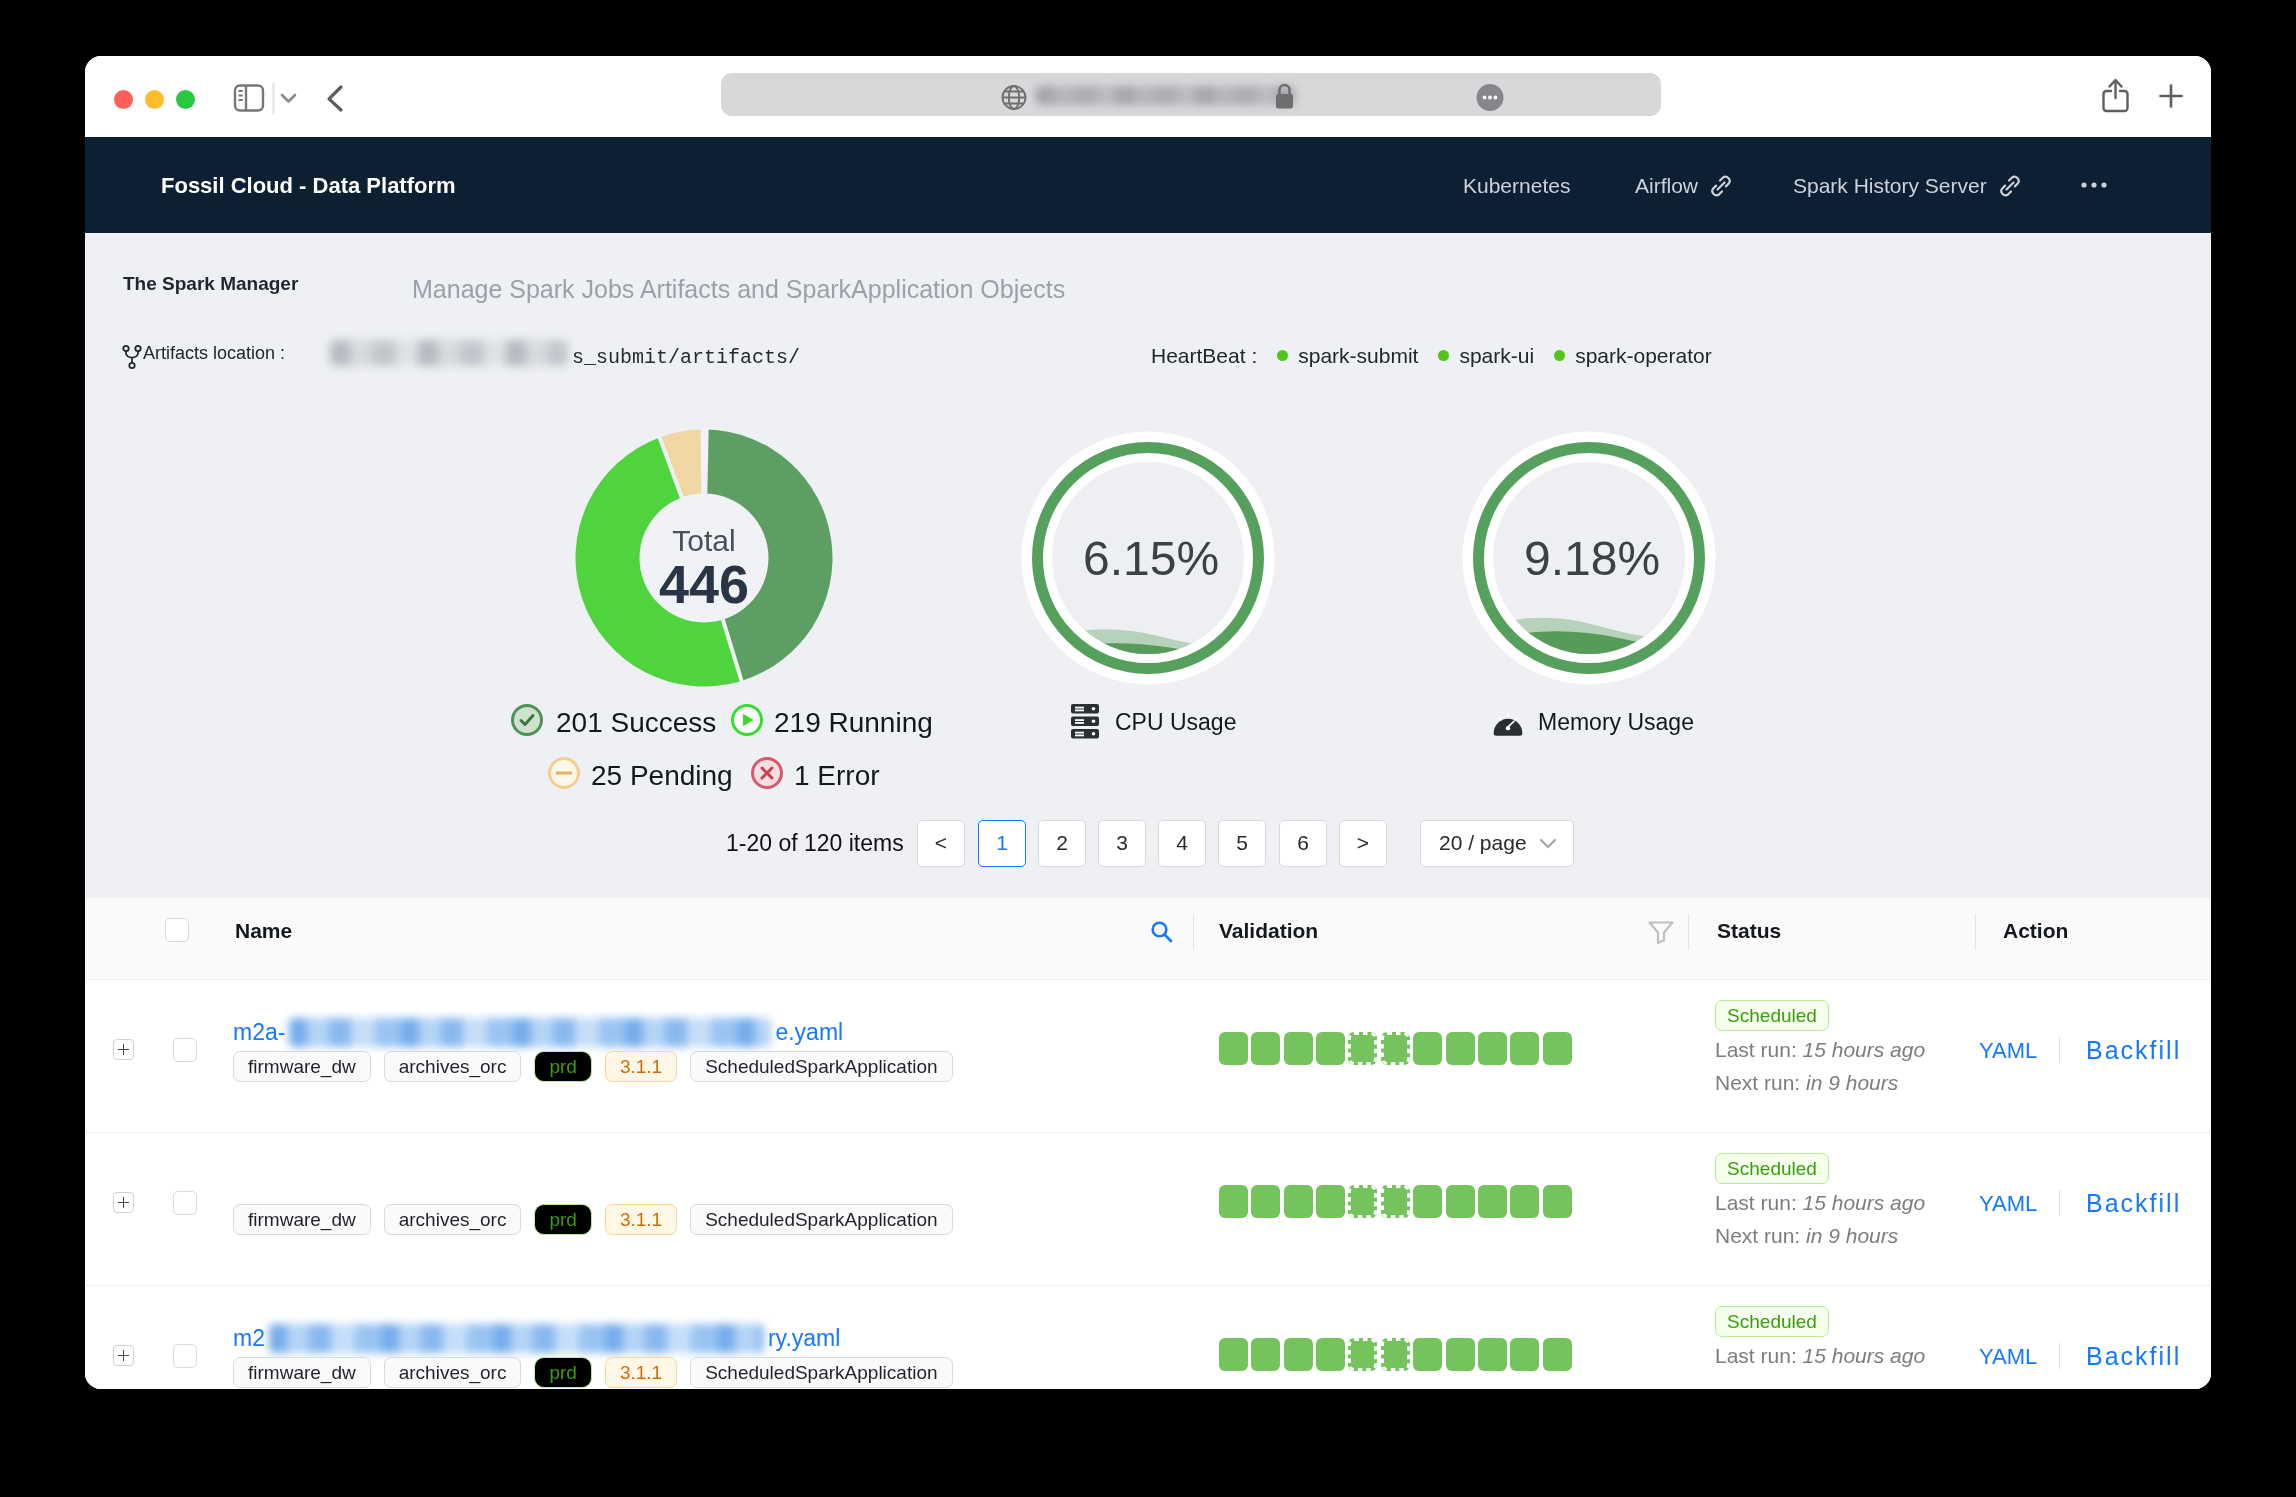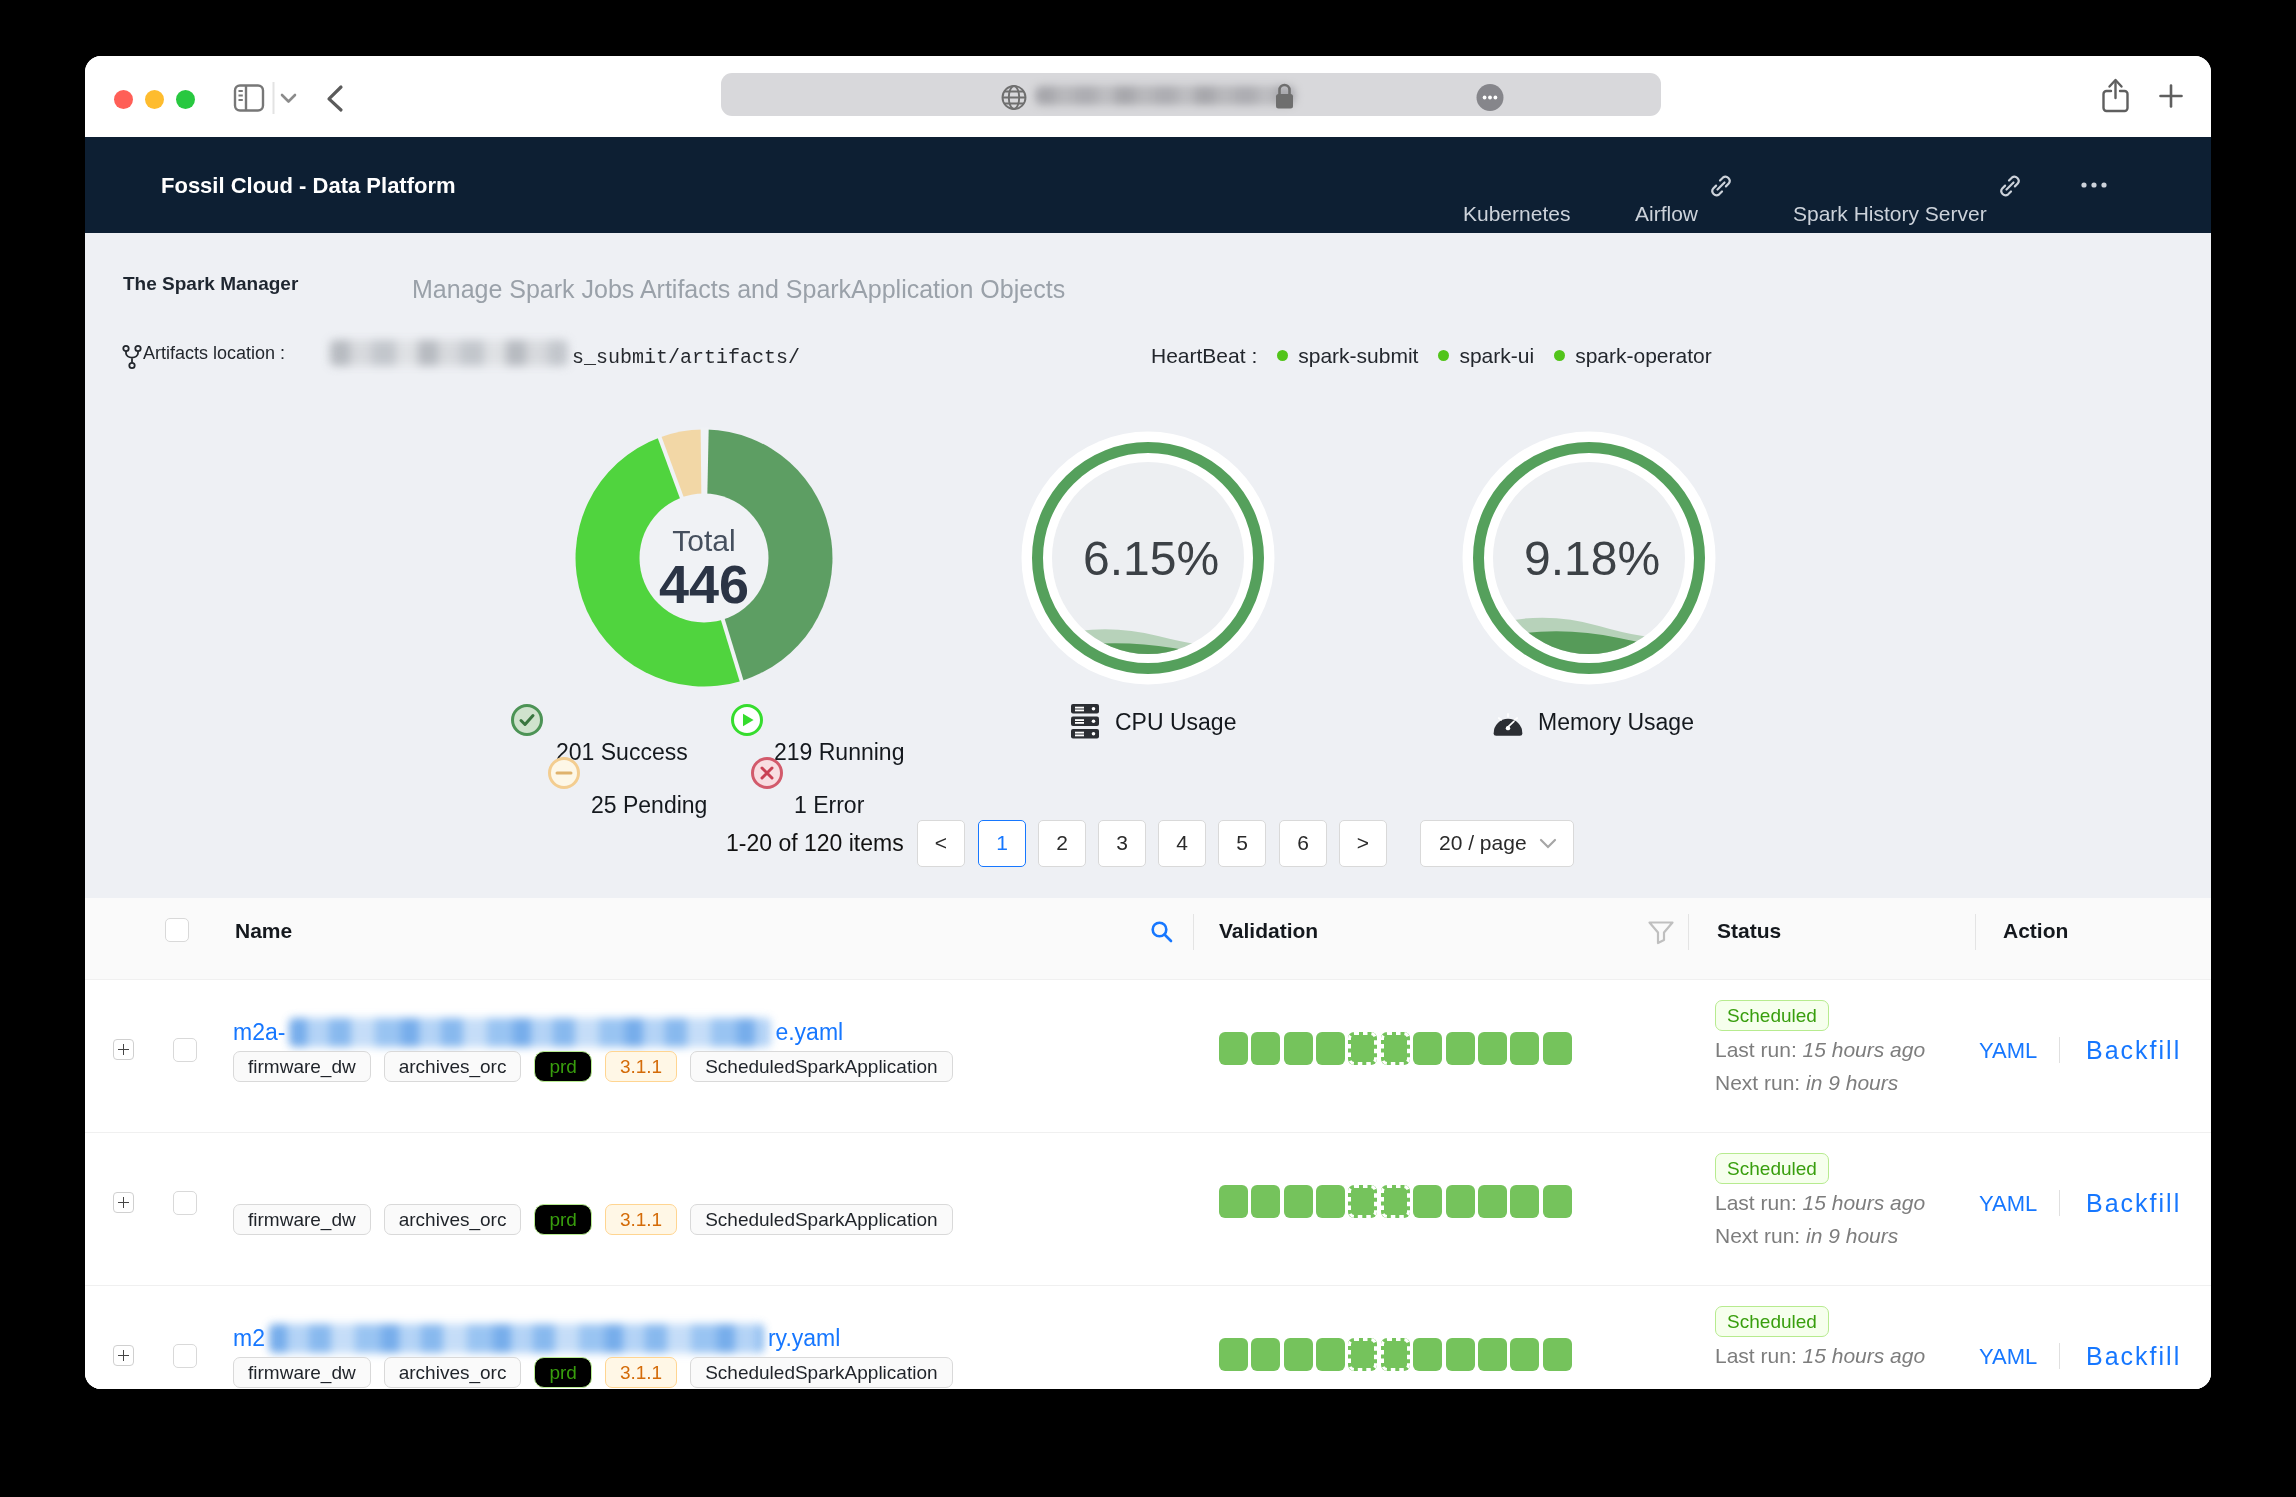--- a/index.html
+++ b/index.html
@@ -15,35 +15,35 @@
 .tl.g { left:91px; background:#28c840; }
 .urlbar { position:absolute; left:636px; top:17px; width:940px; height:43px;
   background:#d8d8db; border-radius:11px; }
 .urlblur { position:absolute; left:950px; top:30px; width:260px; height:19px;
   background:repeating-linear-gradient(90deg,#9b9ba0 0 20px,#aeaeb2 20px 40px,#a2a2a7 40px 62px,#b4b4b8 62px 80px);
   border-radius:6px; filter:blur(4px); opacity:.8; }
 
 .appbar { position:absolute; left:0; top:81px; width:100%; height:96px; background:#0d1f33; }
 .brand { position:absolute; left:76px; top:117px; color:#fff; font-size:22px; font-weight:bold; }
 .nav { position:absolute; left:0; top:0; color:#ccd2da; font-size:21px; }
-.nav span { position:absolute; top:118px; white-space:nowrap;margin-top:28px; }
+.nav span { position:absolute; top:118px; white-space:nowrap; }
 
 .content { position:absolute; left:0; top:177px; width:100%; height:1156px; background:#eef0f4; }
 
 .title { position:absolute; left:38px; top:217px; font-size:19px; font-weight:bold; color:#1e2630; }
 .subtitle { position:absolute; left:327px; top:219px; font-size:25px; color:#9aa1a9; }
 .metaL { position:absolute; top:287px; font-size:18px; color:#23272d; }
 .metaR { position:absolute; left:1066px; top:288px; font-size:21px; color:#23272d; }
 .hbdot { display:inline-block; width:11px; height:11px; border-radius:50%; background:#52c41a;
   margin:0 10px 2px 20px; }
 .mono { font-family:"Liberation Mono", monospace; font-size:20px; }
 .artblur { position:absolute; left:245px; top:284px; width:238px; height:26px;
   background:repeating-linear-gradient(90deg,#aeb2b8 0 20px,#d4d6da 20px 42px,#bcc0c6 42px 66px,#dddfe2 66px 88px);
   border-radius:5px; filter:blur(5px); opacity:.85; }
-.legend { position:absolute; font-size:23px; color:#14181d; white-space:nowrap;margin-top:32px; }
+.legend { position:absolute; font-size:28px; color:#14181d; white-space:nowrap; }
 .pct { position:absolute; font-size:48px; color:#3c4146; }
 .glabel { position:absolute; font-size:23px; color:#14181d; white-space:nowrap; }
 
 .pgtext { position:absolute; font-size:23px; color:#111; }
 .pgbtn { position:absolute; top:764px; width:48px; height:47px; background:#fff;
   border:1.5px solid #d9d9d9; border-radius:5px; text-align:center; line-height:44px;
   font-size:21px; color:#2a2a2a; }
 .pgbtn.act { border-color:#1677ff; color:#1677ff; }
 .pgsel { position:absolute; top:764px; left:1335px; width:154px; height:47px; background:#fff;
   border:1.5px solid #d9d9d9; border-radius:5px; font-size:21px; color:#2a2a2a;

